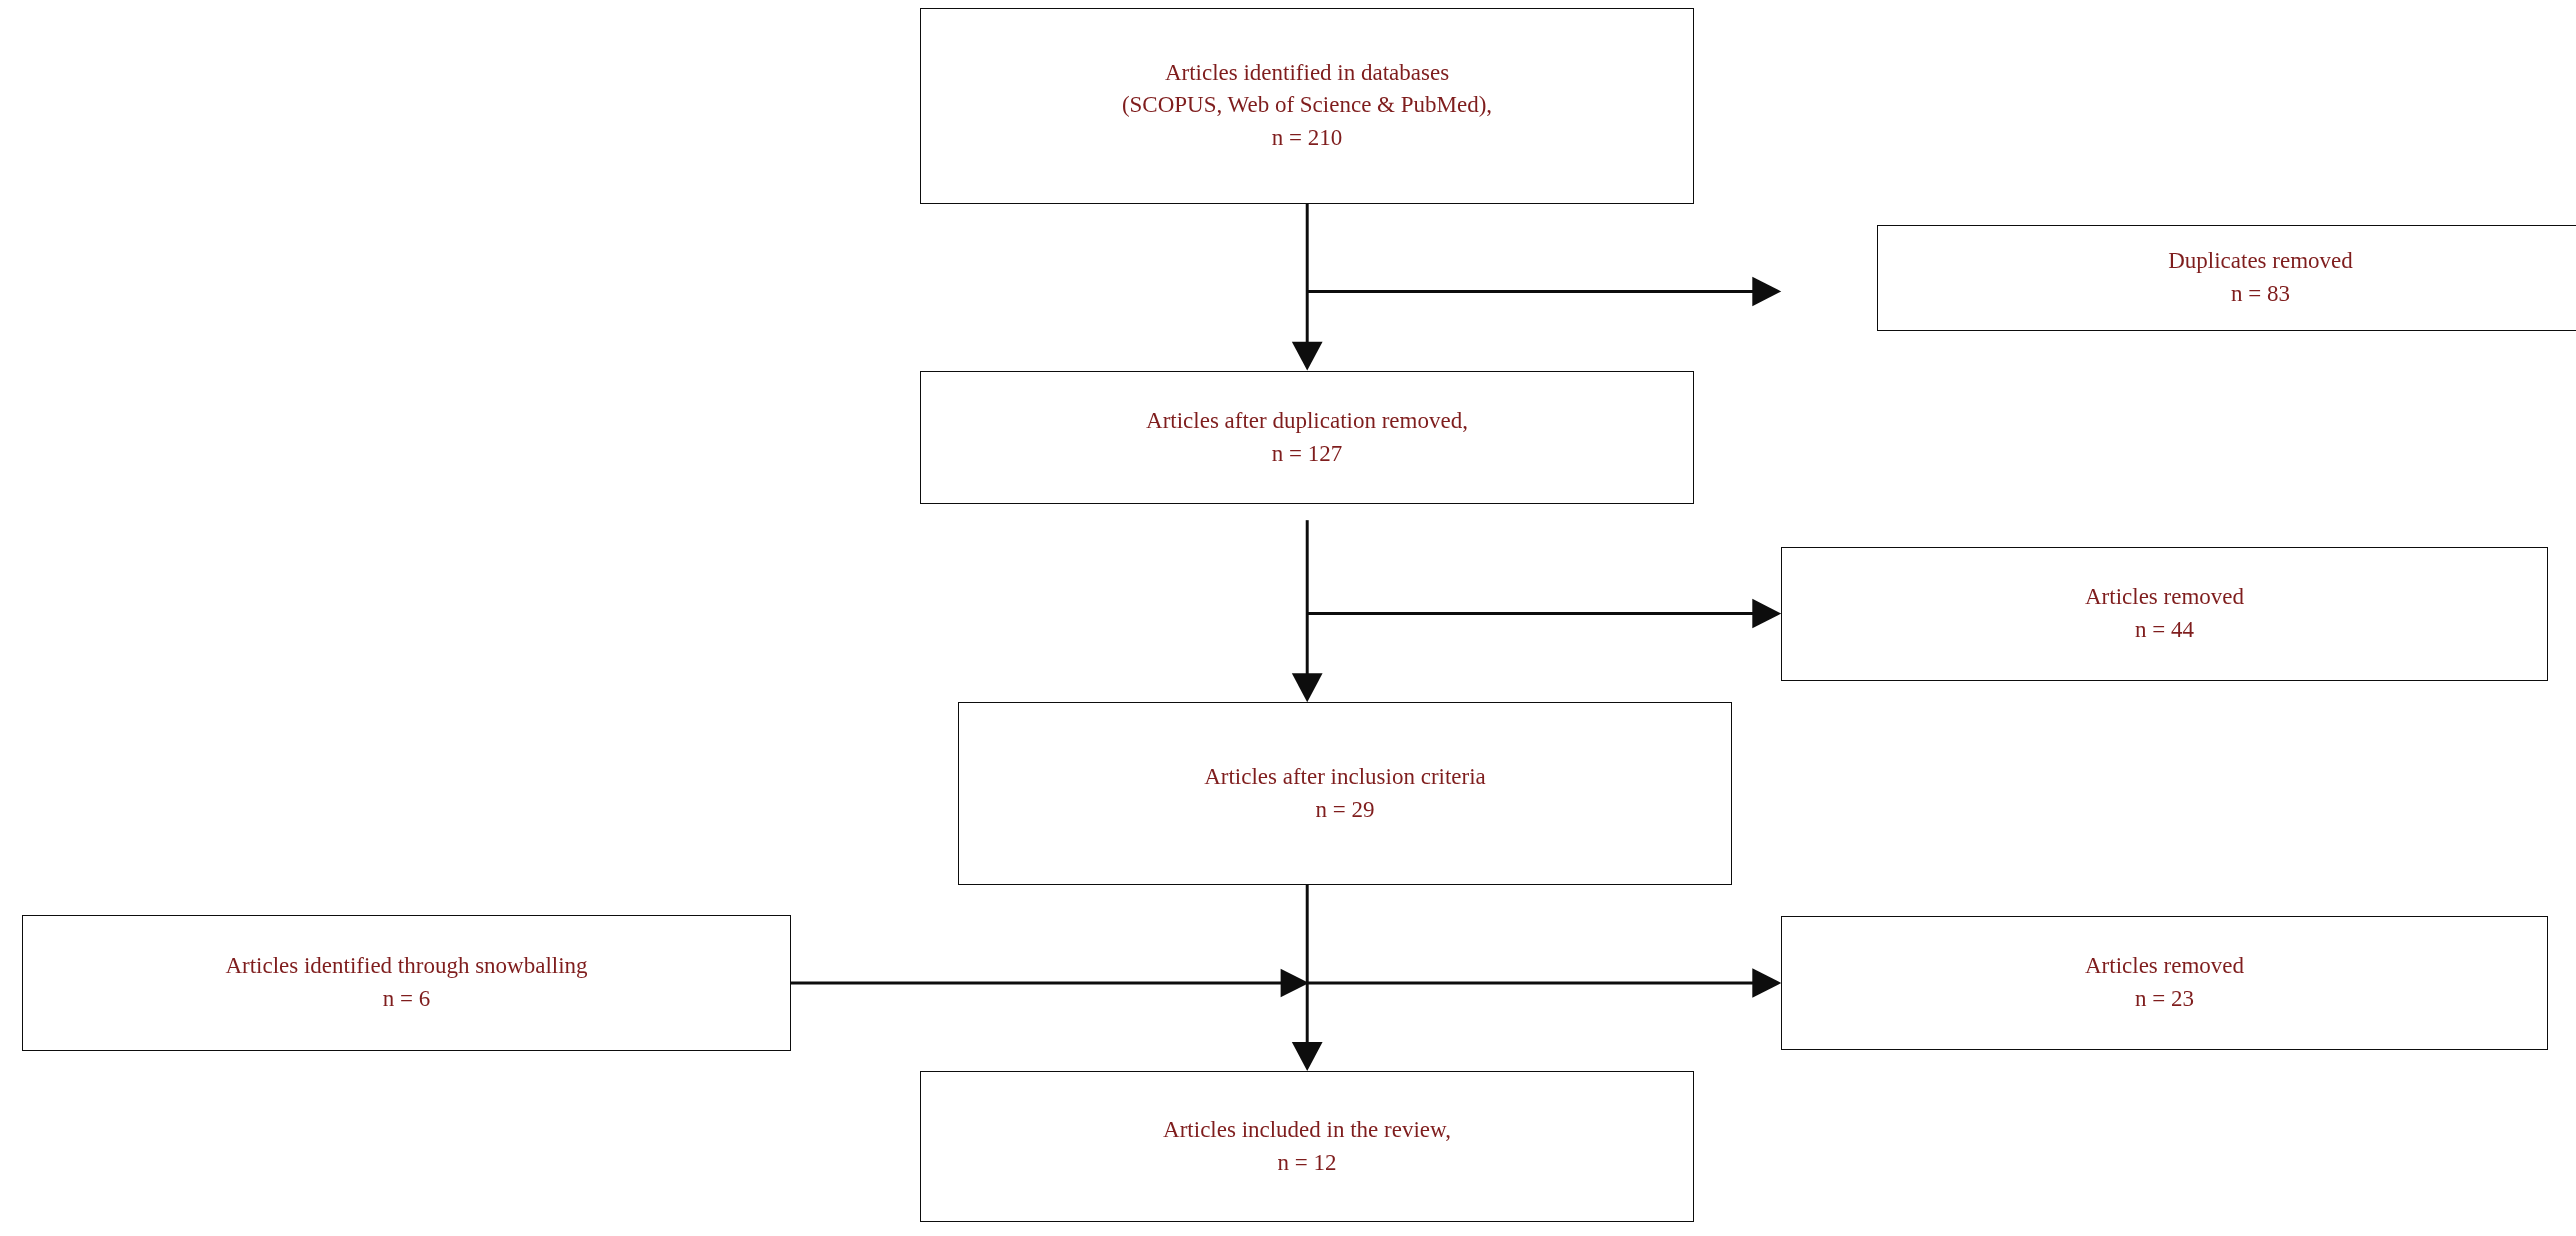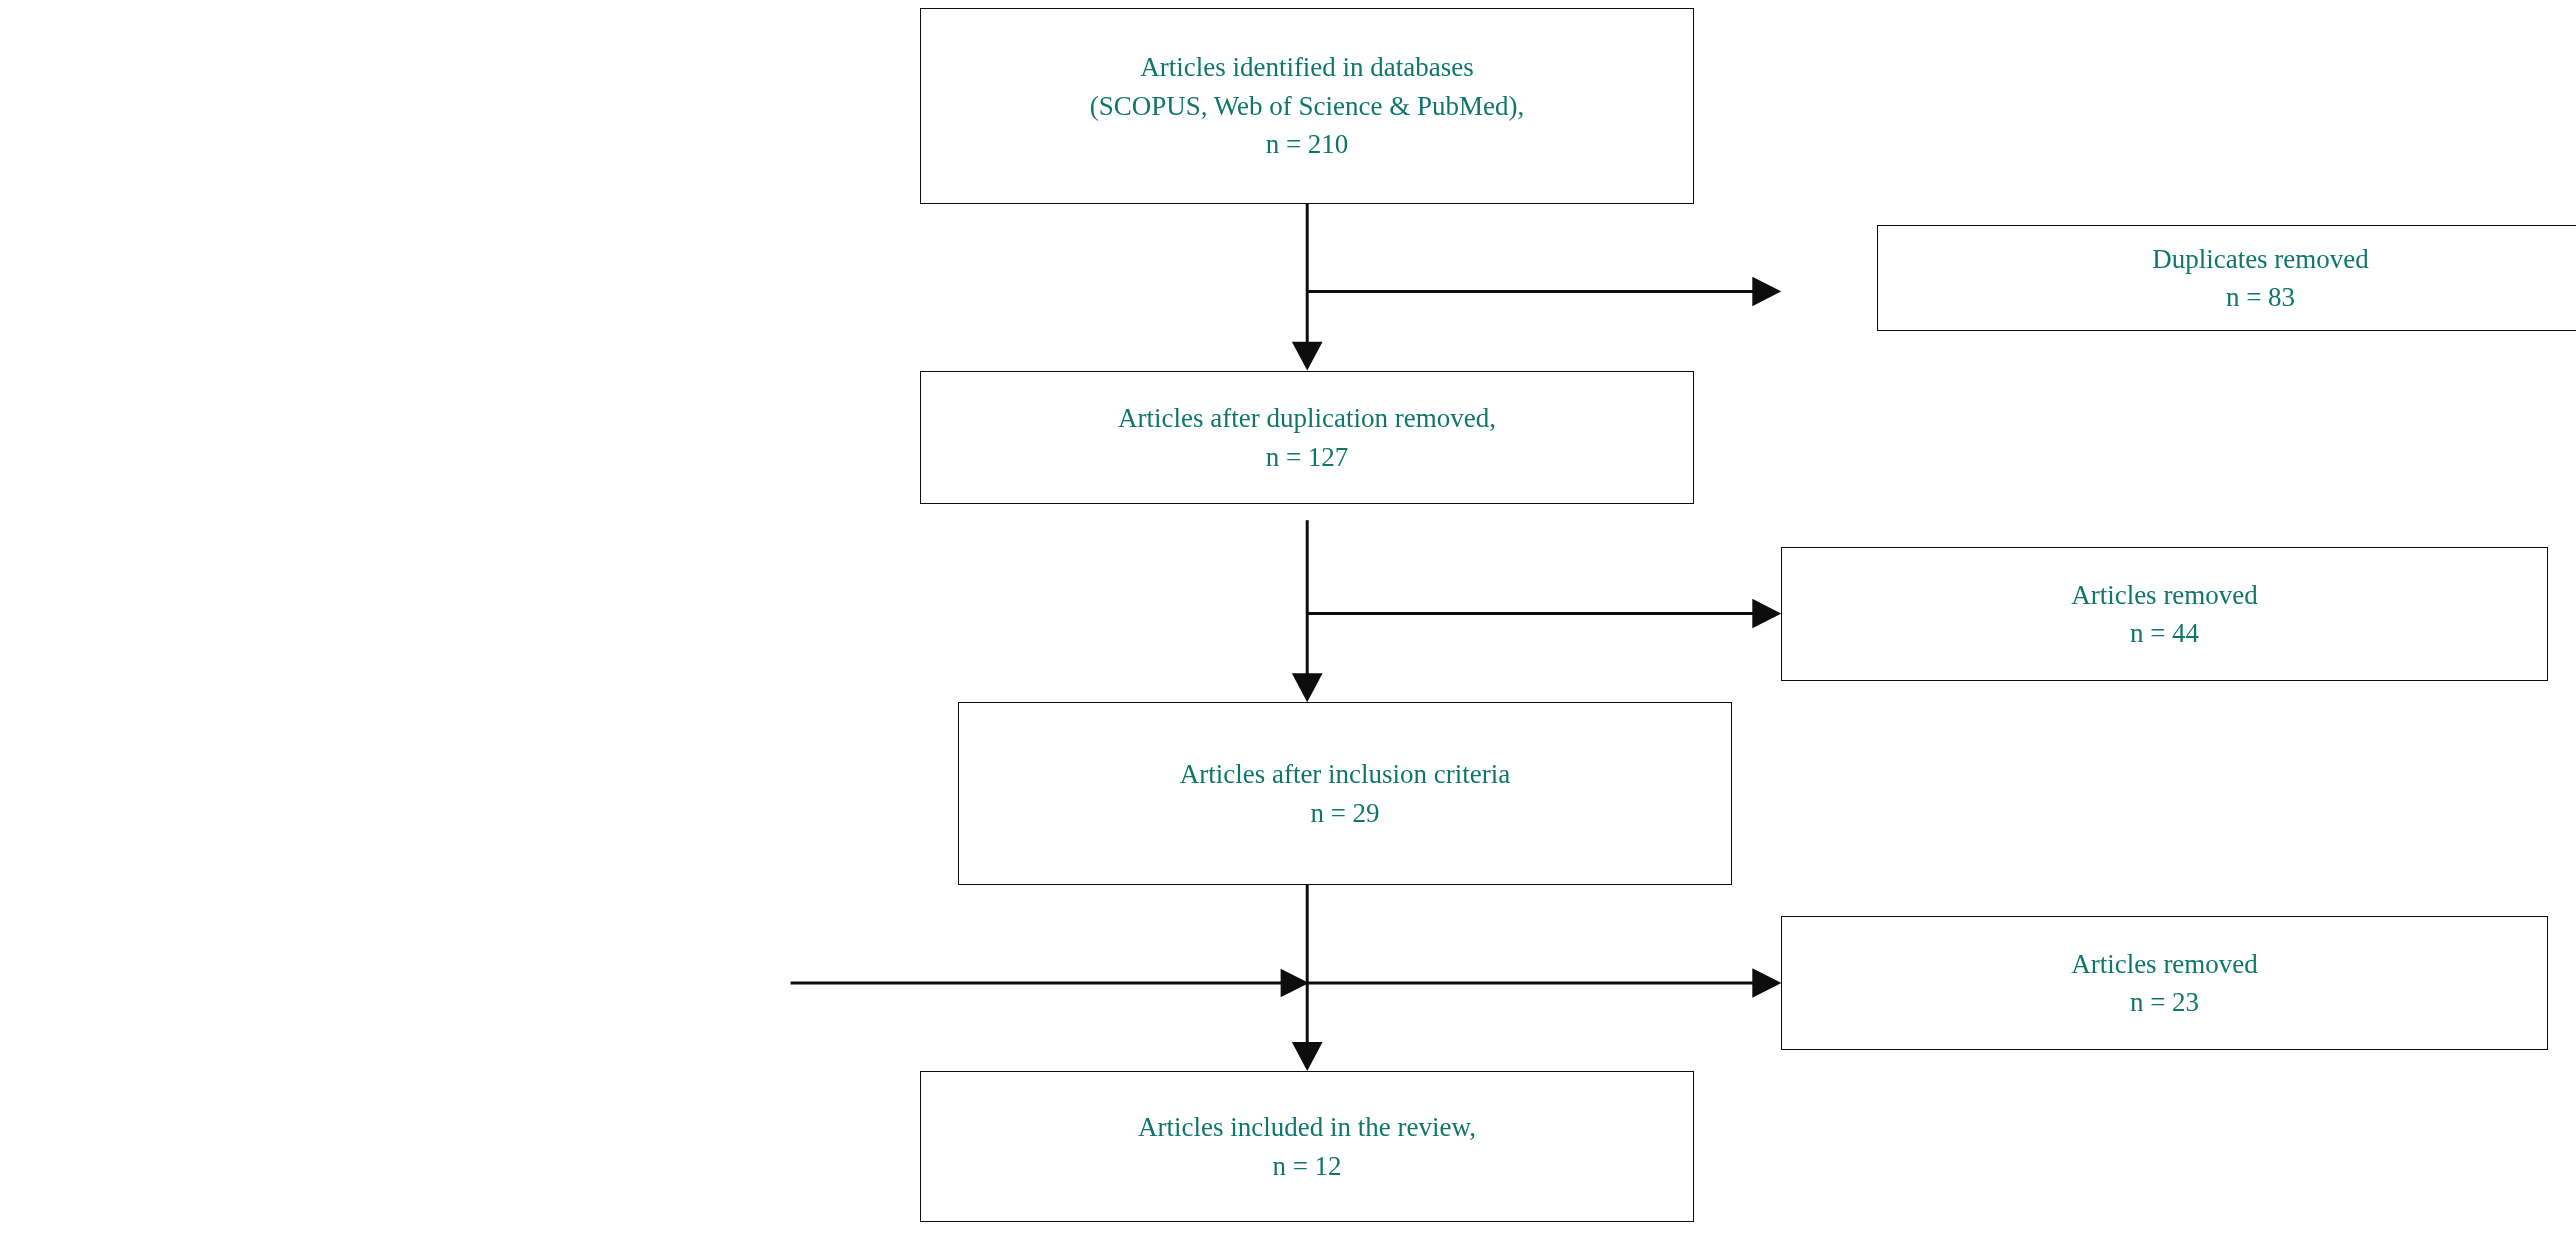--- a/index.html
+++ b/index.html
@@ -19,22 +19,22 @@
   .flow-box {
     position: absolute;
     box-sizing: border-box;
     border: 1.8px solid #0d0d0d;
     background: #ffffff;
     display: flex;
     flex-direction: column;
     align-items: center;
     justify-content: center;
     text-align: center;
-    color: #0f766e;
-    font-size: 27px;
+    color: #7f1d1d;
+    font-size: 23px;
     line-height: 1.42;
     padding: 3.5px 10.6px;
   }
   .flow-box .line {
     display: block;
     white-space: nowrap;
   }
   svg.connector-layer {
     position: absolute;
     left: 0;
@@ -117,20 +117,24 @@
   <div class="flow-box" style="left:1781px; top:547px; width:767px; height:134px;">
     <span class="line">Articles removed</span>
     <span class="line">n = 44</span>
   </div>
 
   <div class="flow-box" style="left:920px; top:702px; width:774px; height:183px;margin-left:38px;">
     <span class="line">Articles after inclusion criteria</span>
     <span class="line">n = 29</span>
   </div>
 
+  <div class="flow-box" style="left:22px; top:915px; width:769px; height:136px;">
+    <span class="line">Articles identified through snowballing</span>
+    <span class="line">n = 6</span>
+  </div>
 
   <div class="flow-box" style="left:1781px; top:916px; width:767px; height:134px;">
     <span class="line">Articles removed</span>
     <span class="line">n = 23</span>
   </div>
 
   <div class="flow-box" style="left:920px; top:1071px; width:774px; height:151px;text-align:center;">
     <span class="line">Articles included in the review,</span>
     <span class="line">n = 12</span>
   </div>

